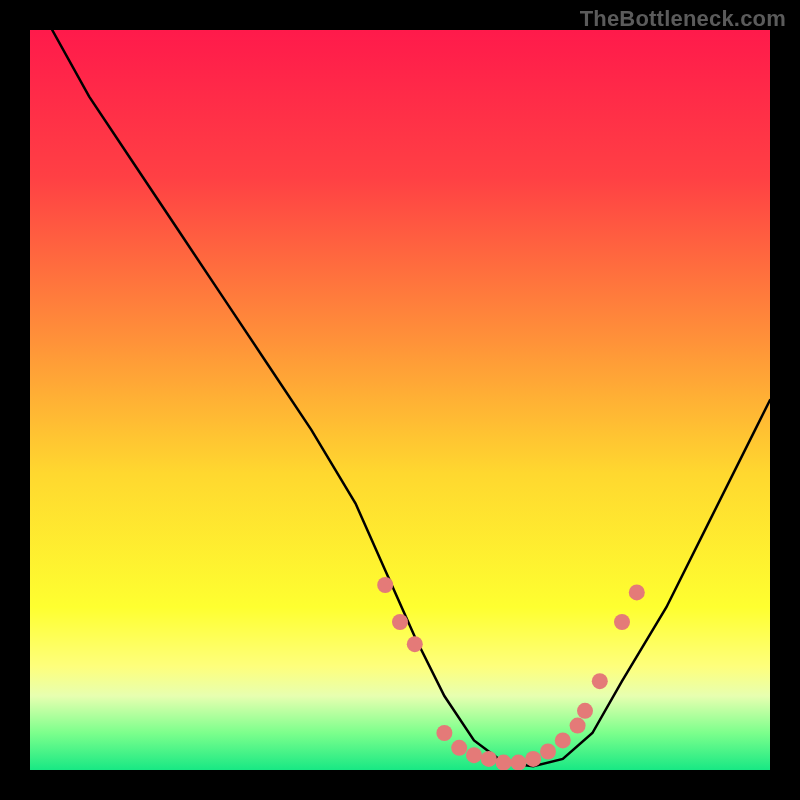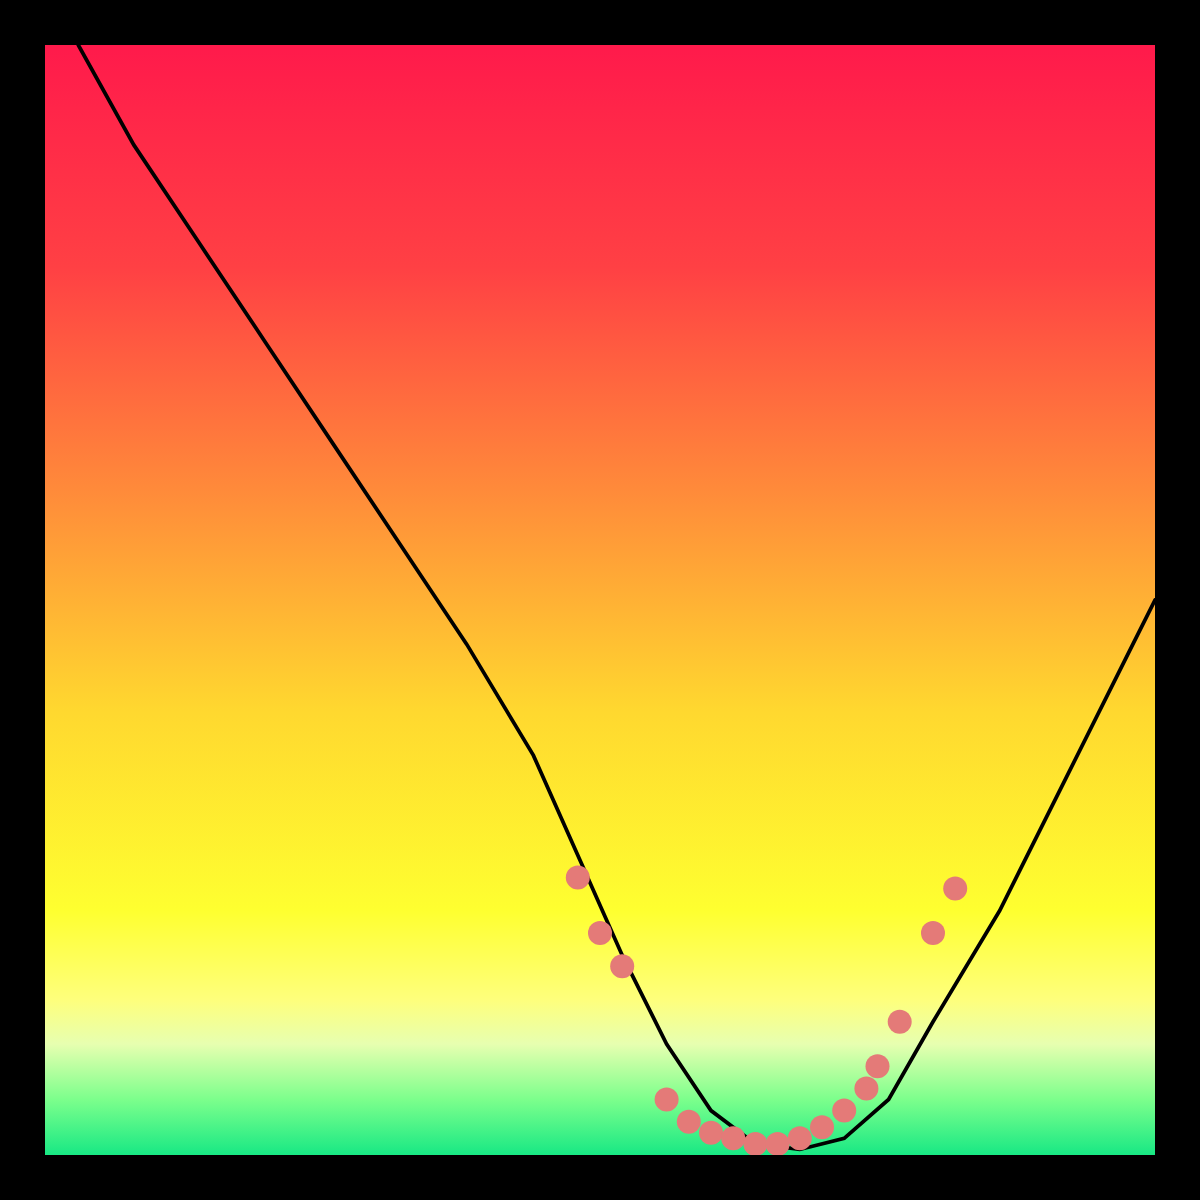--- a/index.html
+++ b/index.html
@@ -34,20 +34,21 @@
     left: 30px;
     top: 30px;
     width: 740px;
     height: 740px;
   }
 </style>
 </head>
 <body>
 
 <div class="frame">
+  <div class="watermark">TheBottleneck.com</div>
   <svg class="plot" viewBox="0 0 740 740">
     <defs>
       <linearGradient id="bg-grad" x1="0" y1="0" x2="0" y2="1">
           <stop offset="0%" stop-color="#ff1a4b"></stop>
           <stop offset="20%" stop-color="#ff4044"></stop>
           <stop offset="40%" stop-color="#ff8a3a"></stop>
           <stop offset="60%" stop-color="#ffd82f"></stop>
           <stop offset="78%" stop-color="#feff30"></stop>
           <stop offset="86%" stop-color="#feff7c"></stop>
           <stop offset="90%" stop-color="#e7ffb0"></stop>

